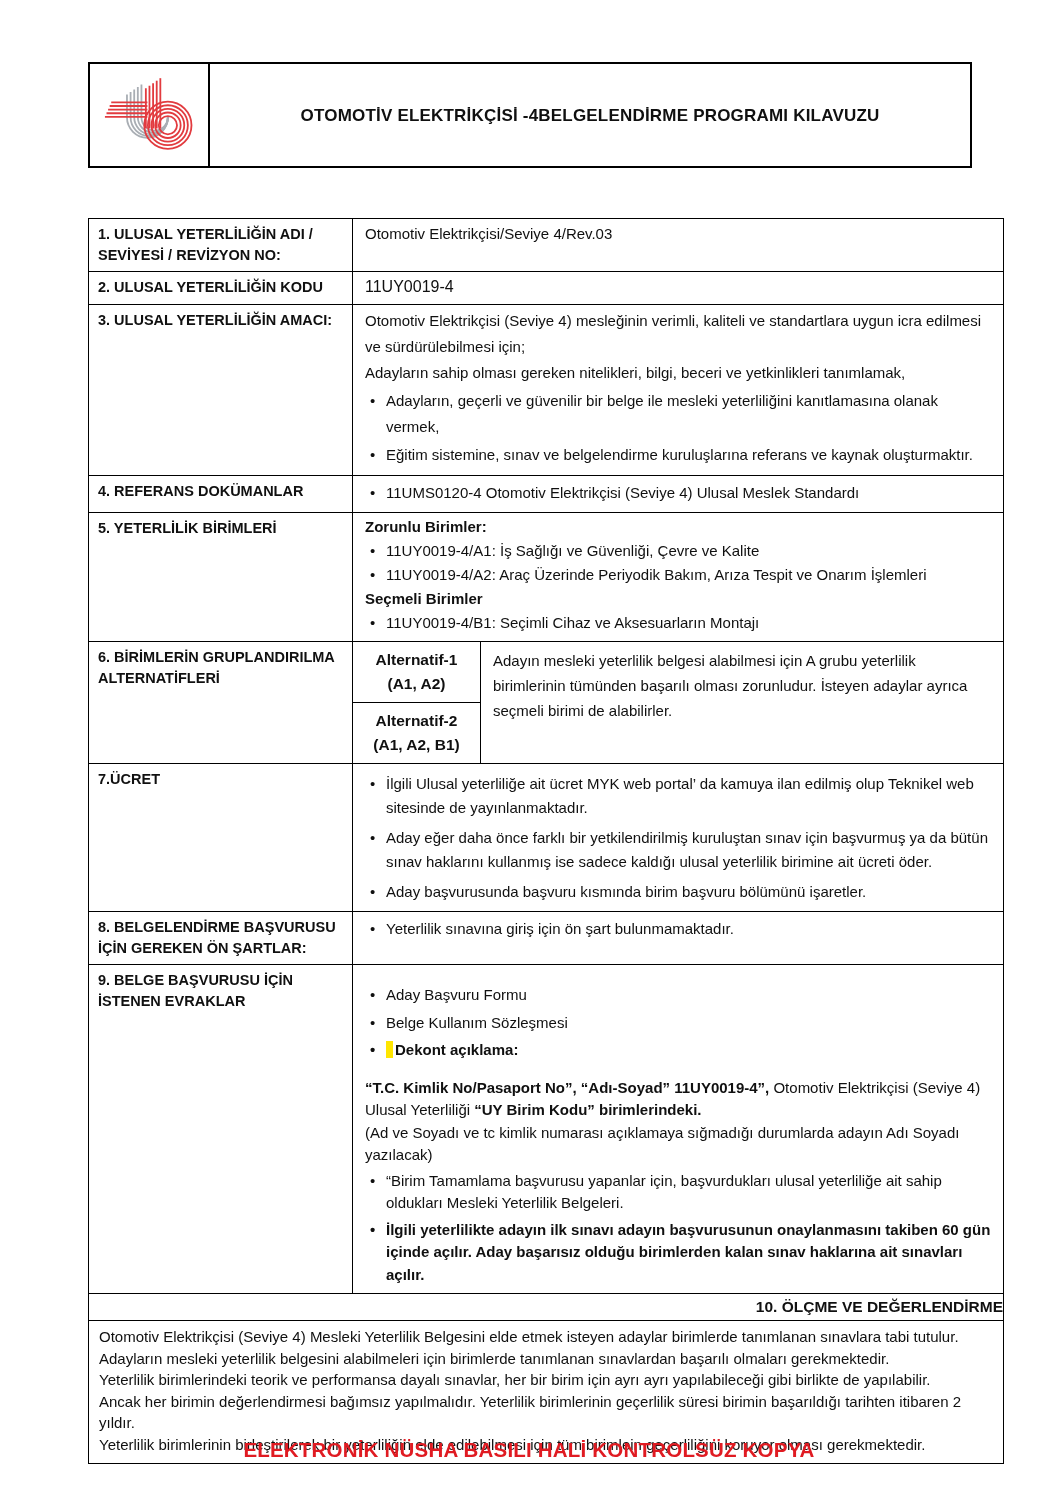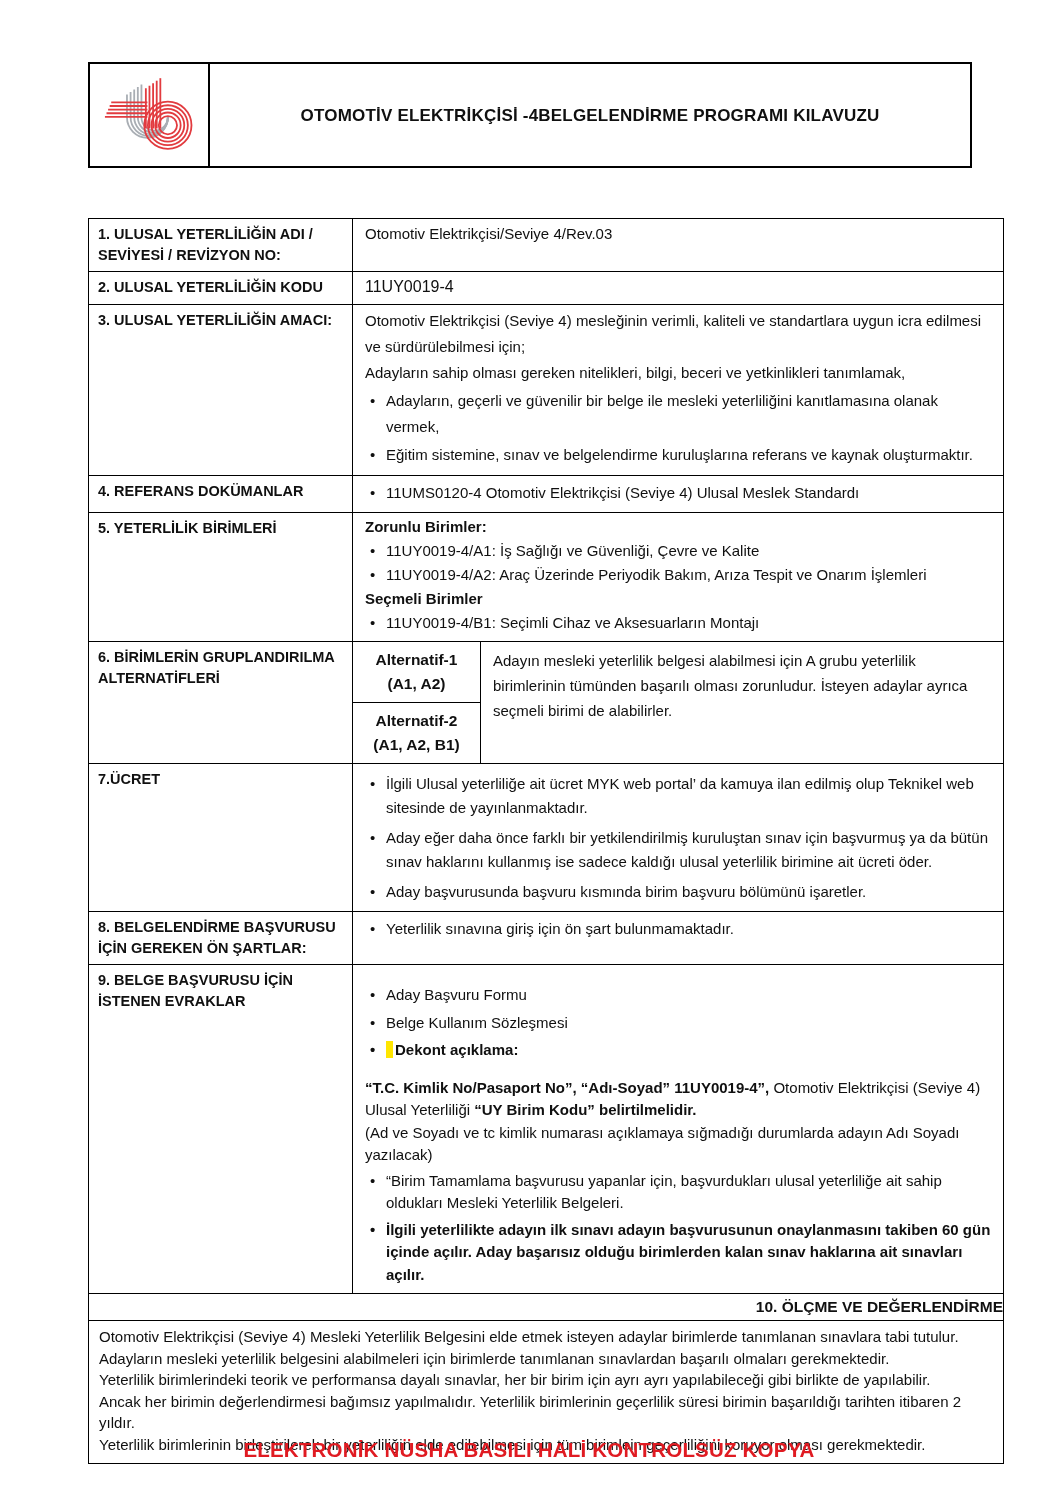--- a/index.html
+++ b/index.html
@@ -172,21 +172,21 @@
       <div class="li">Yeterlilik sınavına giriş için ön şart bulunmamaktadır.</div>
     </td>
   </tr>
 
   <tr>
     <td class="lbl">9. BELGE BAŞVURUSU İÇİN İSTENEN EVRAKLAR</td>
     <td class="val val-r9" colspan="2" style="padding-top:17px;">
       <div class="li" style="margin-bottom:5px;">Aday Başvuru Formu</div>
       <div class="li" style="margin-bottom:5px;">Belge Kullanım Sözleşmesi</div>
       <div class="li b" style="margin-bottom:15px;"><span class="hl"></span><span>Dekont açıklama:</span></div>
-      <div class="para"><span class="b">“T.C. Kimlik No/Pasaport No”, “Adı-Soyad” 11UY0019-4”,</span><span> Otomotiv Elektrikçisi (Seviye 4) Ulusal Yeterliliği </span><span class="b">“UY Birim Kodu” belirtilmelidir.</span></div>
+      <div class="para"><span class="b">“T.C. Kimlik No/Pasaport No”, “Adı-Soyad” 11UY0019-4”,</span><span> Otomotiv Elektrikçisi (Seviye 4) Ulusal Yeterliliği </span><span class="b">“UY Birim Kodu” birimlerindeki.</span></div>
       <div class="para">(Ad ve Soyadı ve tc kimlik numarası açıklamaya sığmadığı durumlarda adayın Adı Soyadı yazılacak)</div>
       <div class="li" style="margin-top:3px;margin-bottom:4px;">“Birim Tamamlama başvurusu yapanlar için, başvurdukları ulusal yeterliliğe ait sahip oldukları Mesleki Yeterlilik Belgeleri.</div>
       <div class="li b">İlgili yeterlilikte adayın ilk sınavı adayın başvurusunun onaylanmasını takiben 60 gün içinde açılır. Aday başarısız olduğu birimlerden kalan sınav haklarına ait sınavları açılır.</div>
     </td>
   </tr>
 
   <tr>
     <td class="sec10" colspan="3">10. ÖLÇME VE DEĞERLENDİRME</td>
   </tr>
 

